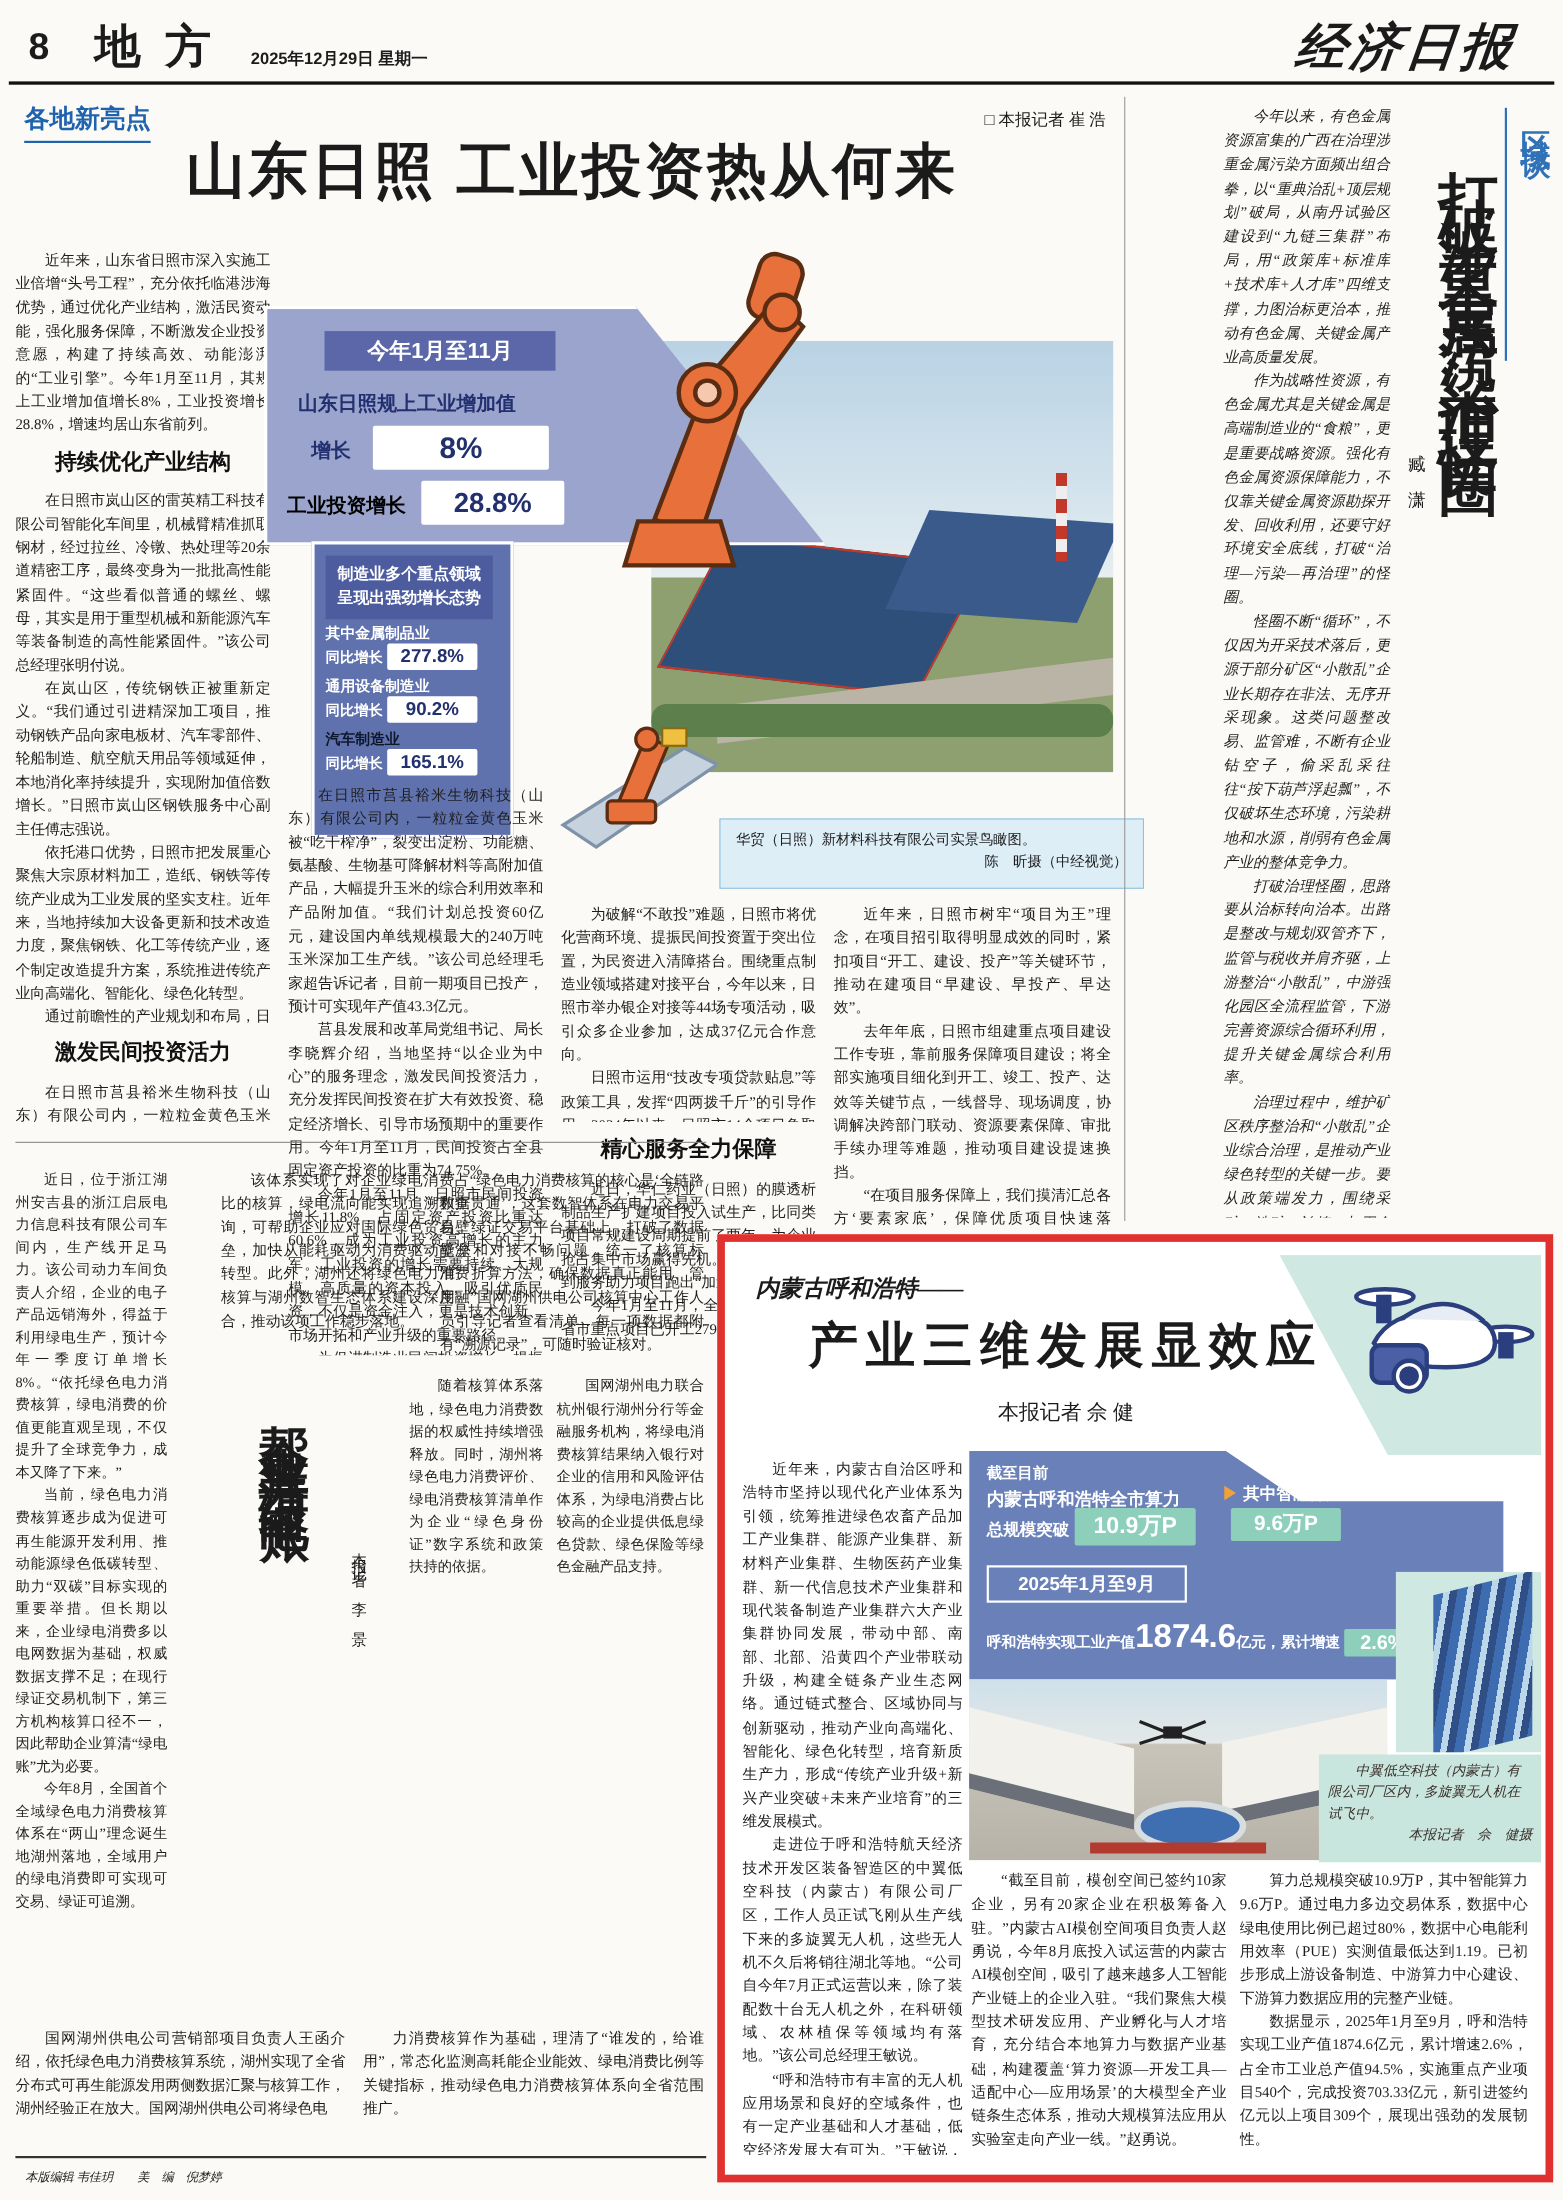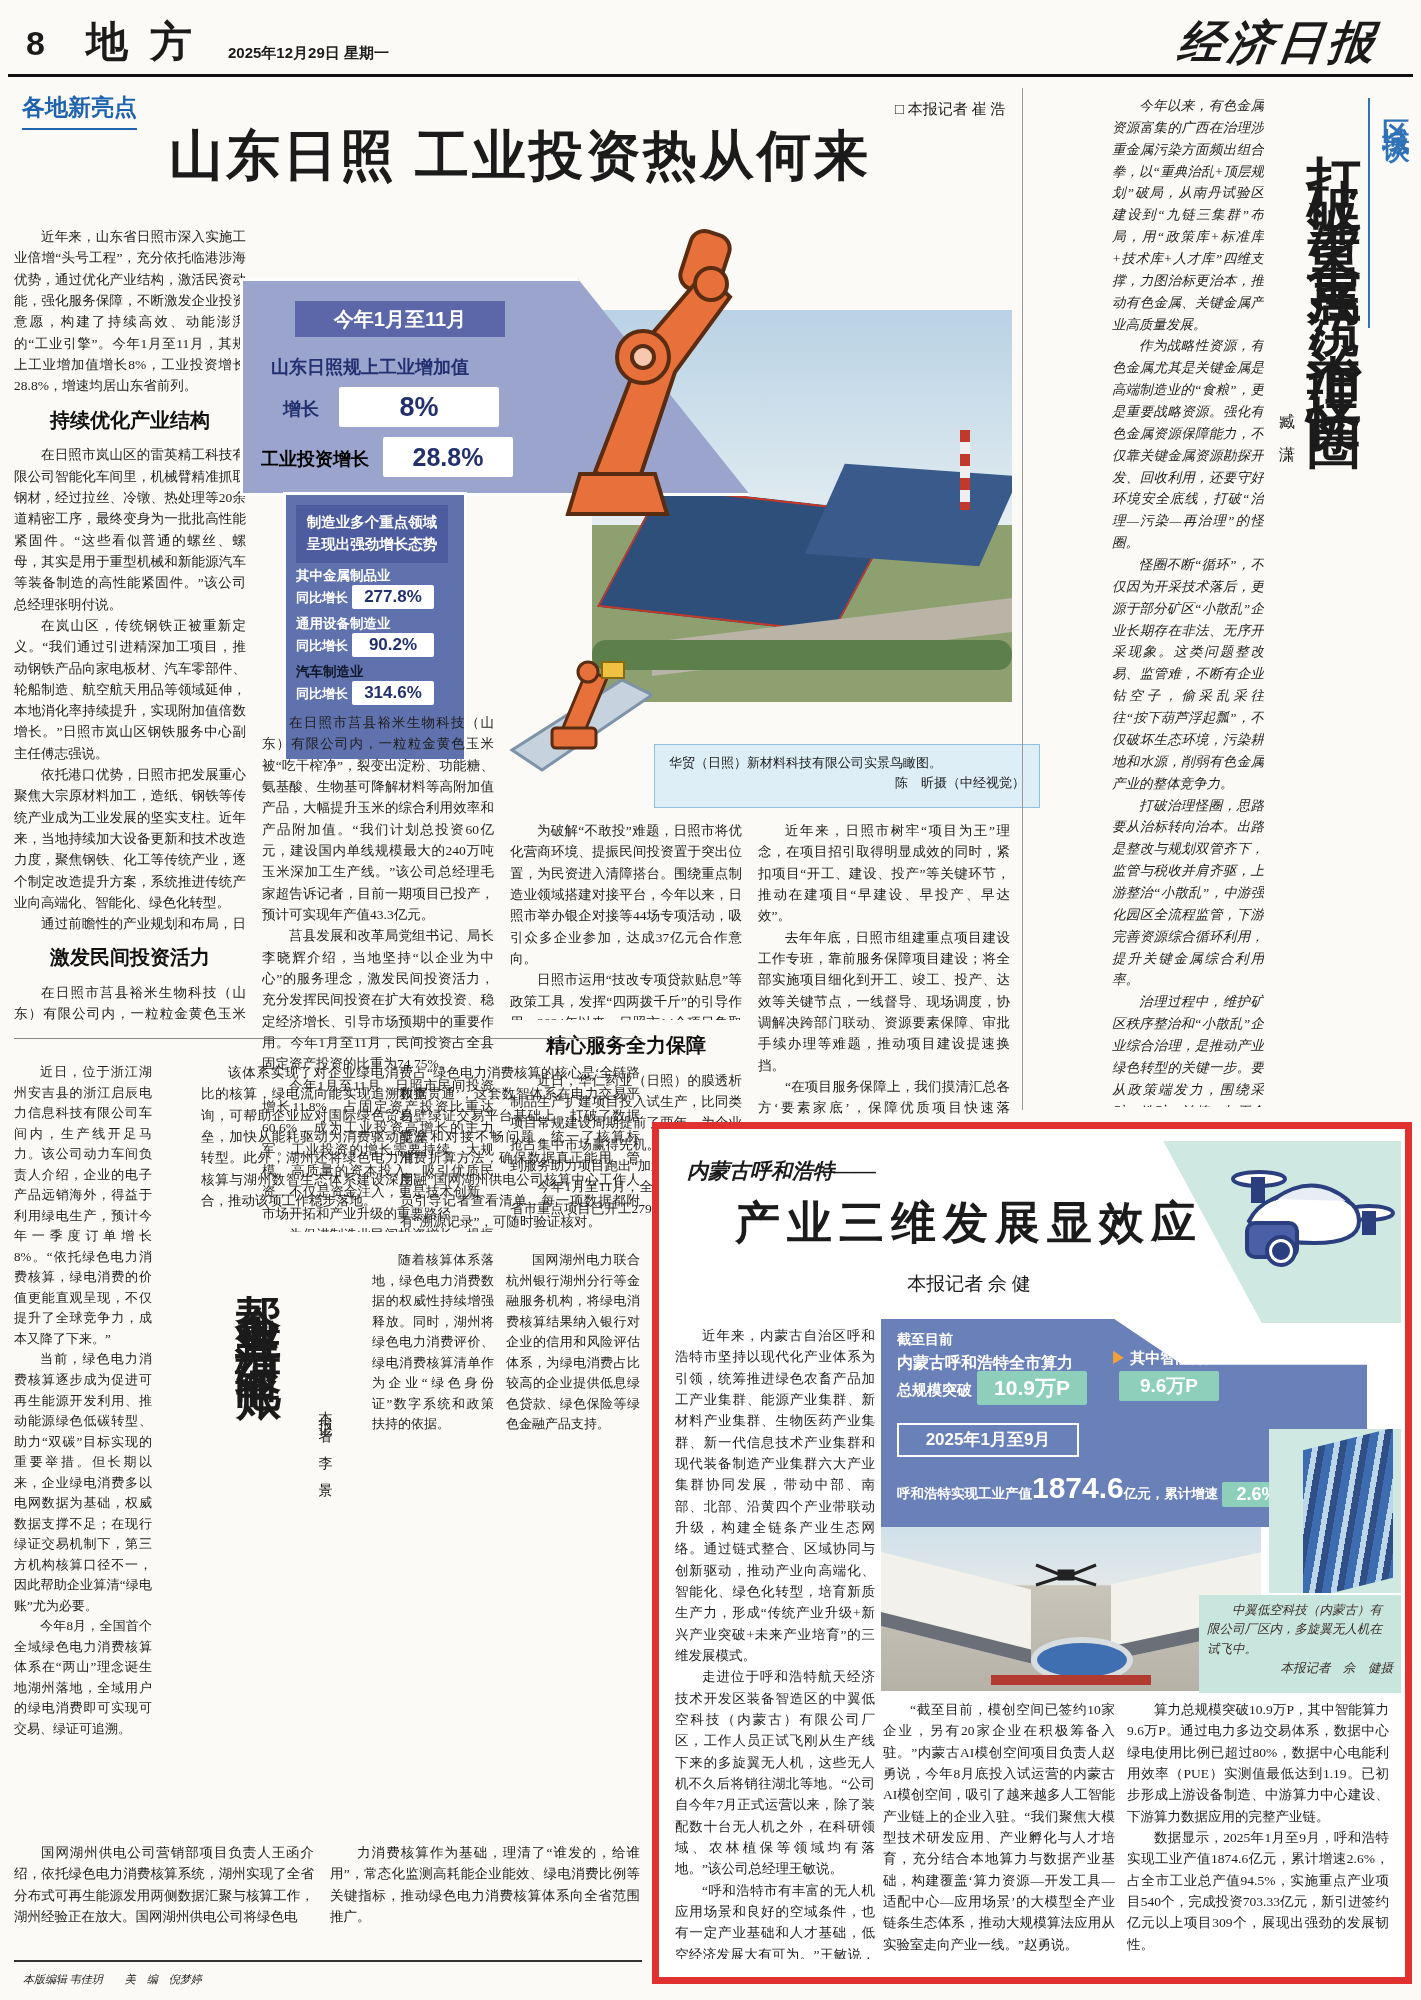--- a/index.html
+++ b/index.html
@@ -102,21 +102,21 @@
           <span class="whitebox" style="display:inline-block;width:82px;font-size:17px;padding:2px 0;">277.8%</span>
         </div>
         <div style="margin-bottom:6px;">
           <div class="sans" style="color:#fff;font-size:13.5px;font-weight:bold;">通用设备制造业</div>
           <span class="sans" style="color:#fff;font-size:13px;font-weight:bold;">同比增长</span>
           <span class="whitebox" style="display:inline-block;width:82px;font-size:17px;padding:2px 0;">90.2%</span>
         </div>
         <div>
           <div class="sans" style="color:#0f172a;font-size:13.5px;font-weight:bold;">汽车制造业</div>
           <span class="sans" style="color:#fff;font-size:13px;font-weight:bold;">同比增长</span>
-          <span class="whitebox" style="display:inline-block;width:82px;font-size:17px;padding:2px 0;">314.6%</span>
+          <span class="whitebox" style="display:inline-block;width:82px;font-size:17px;padding:2px 0;">165.1%</span>
         </div>
       </div>
     </div>
 
     <svg class="abs" style="left:262px;top:368px;" width="150" height="175" viewBox="0 0 150 175">
       <path d="M10 150 L120 80 L150 95 L40 170 Z" fill="#c6d2dd" stroke="#7e93a8" stroke-width="3"></path>
       <g stroke="#5a2c12" stroke-width="3" fill="#e8703a">
         <path d="M60 130 L85 70 L105 78 L80 138 Z"></path>
         <circle cx="86" cy="72" r="10"></circle>
         <rect x="50" y="128" width="44" height="20" rx="4"></rect>

